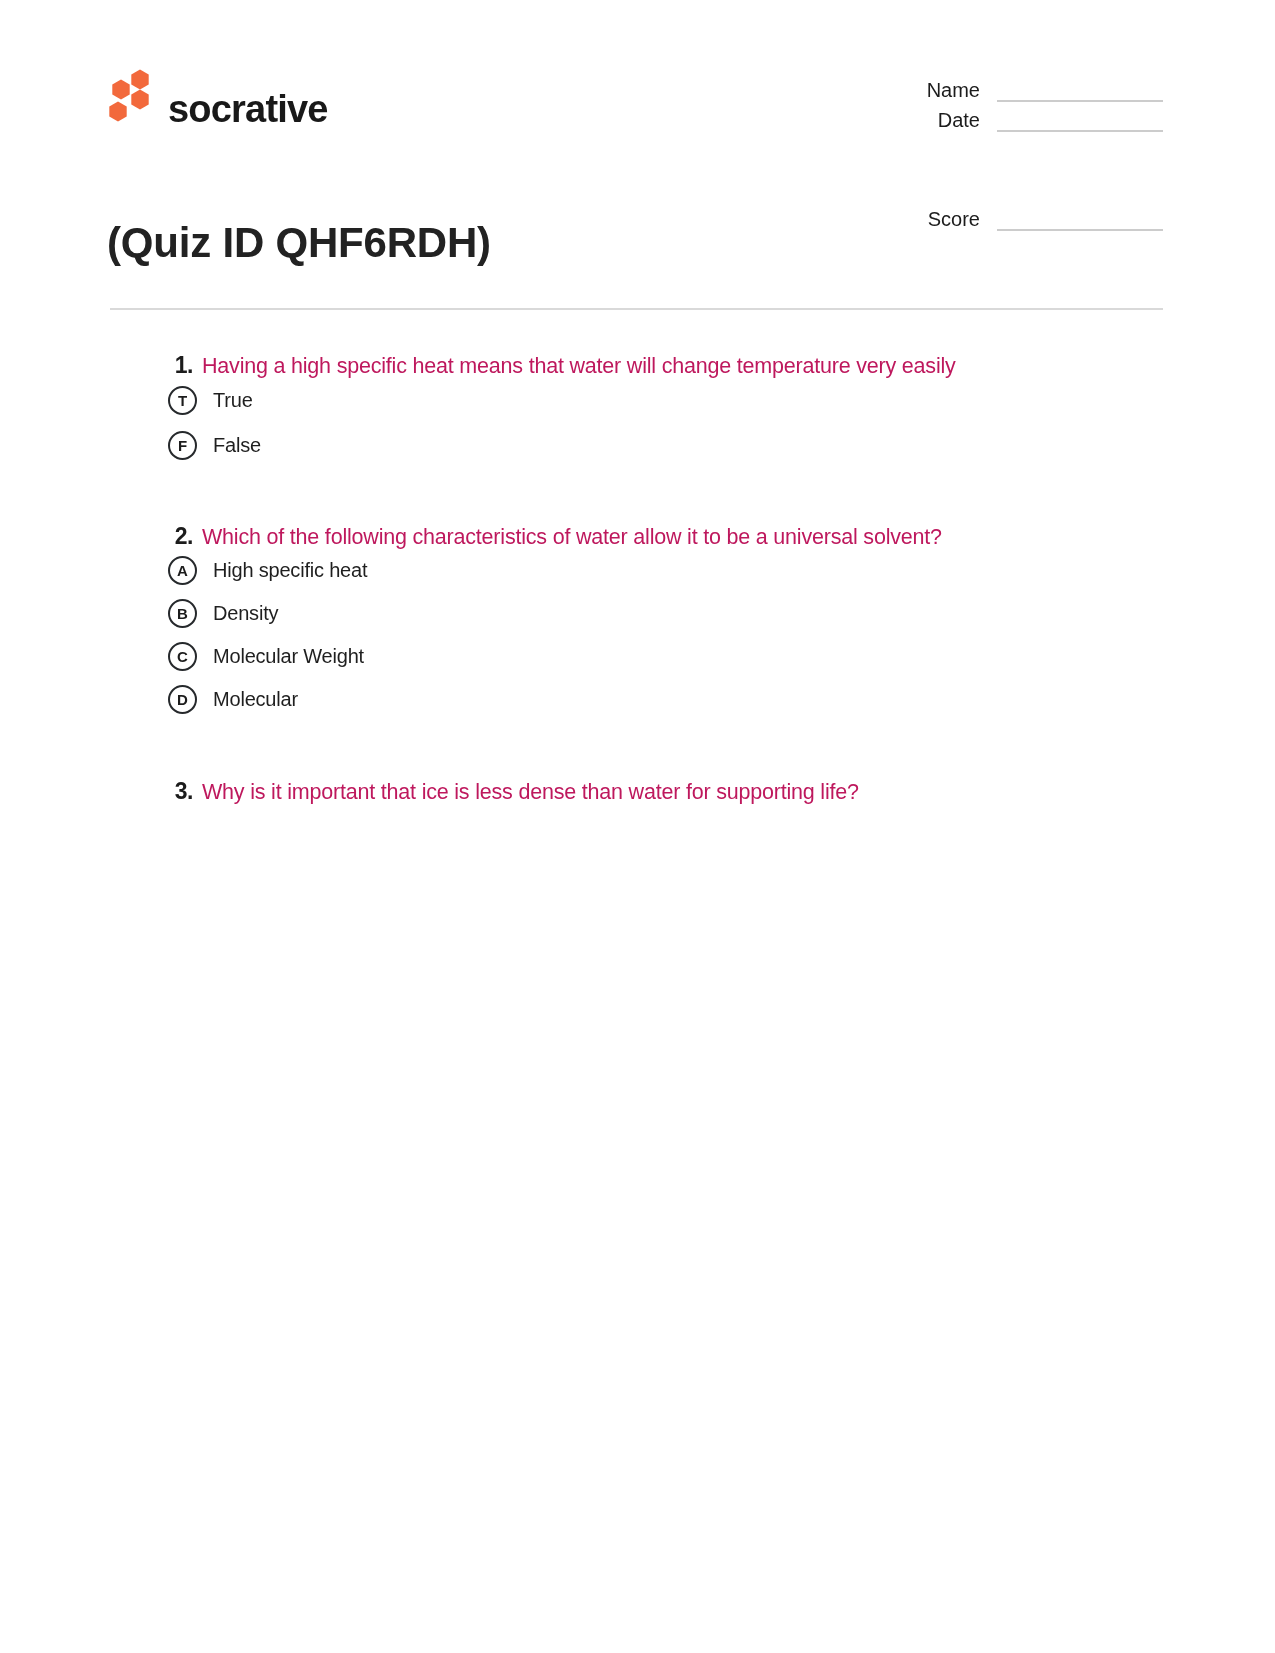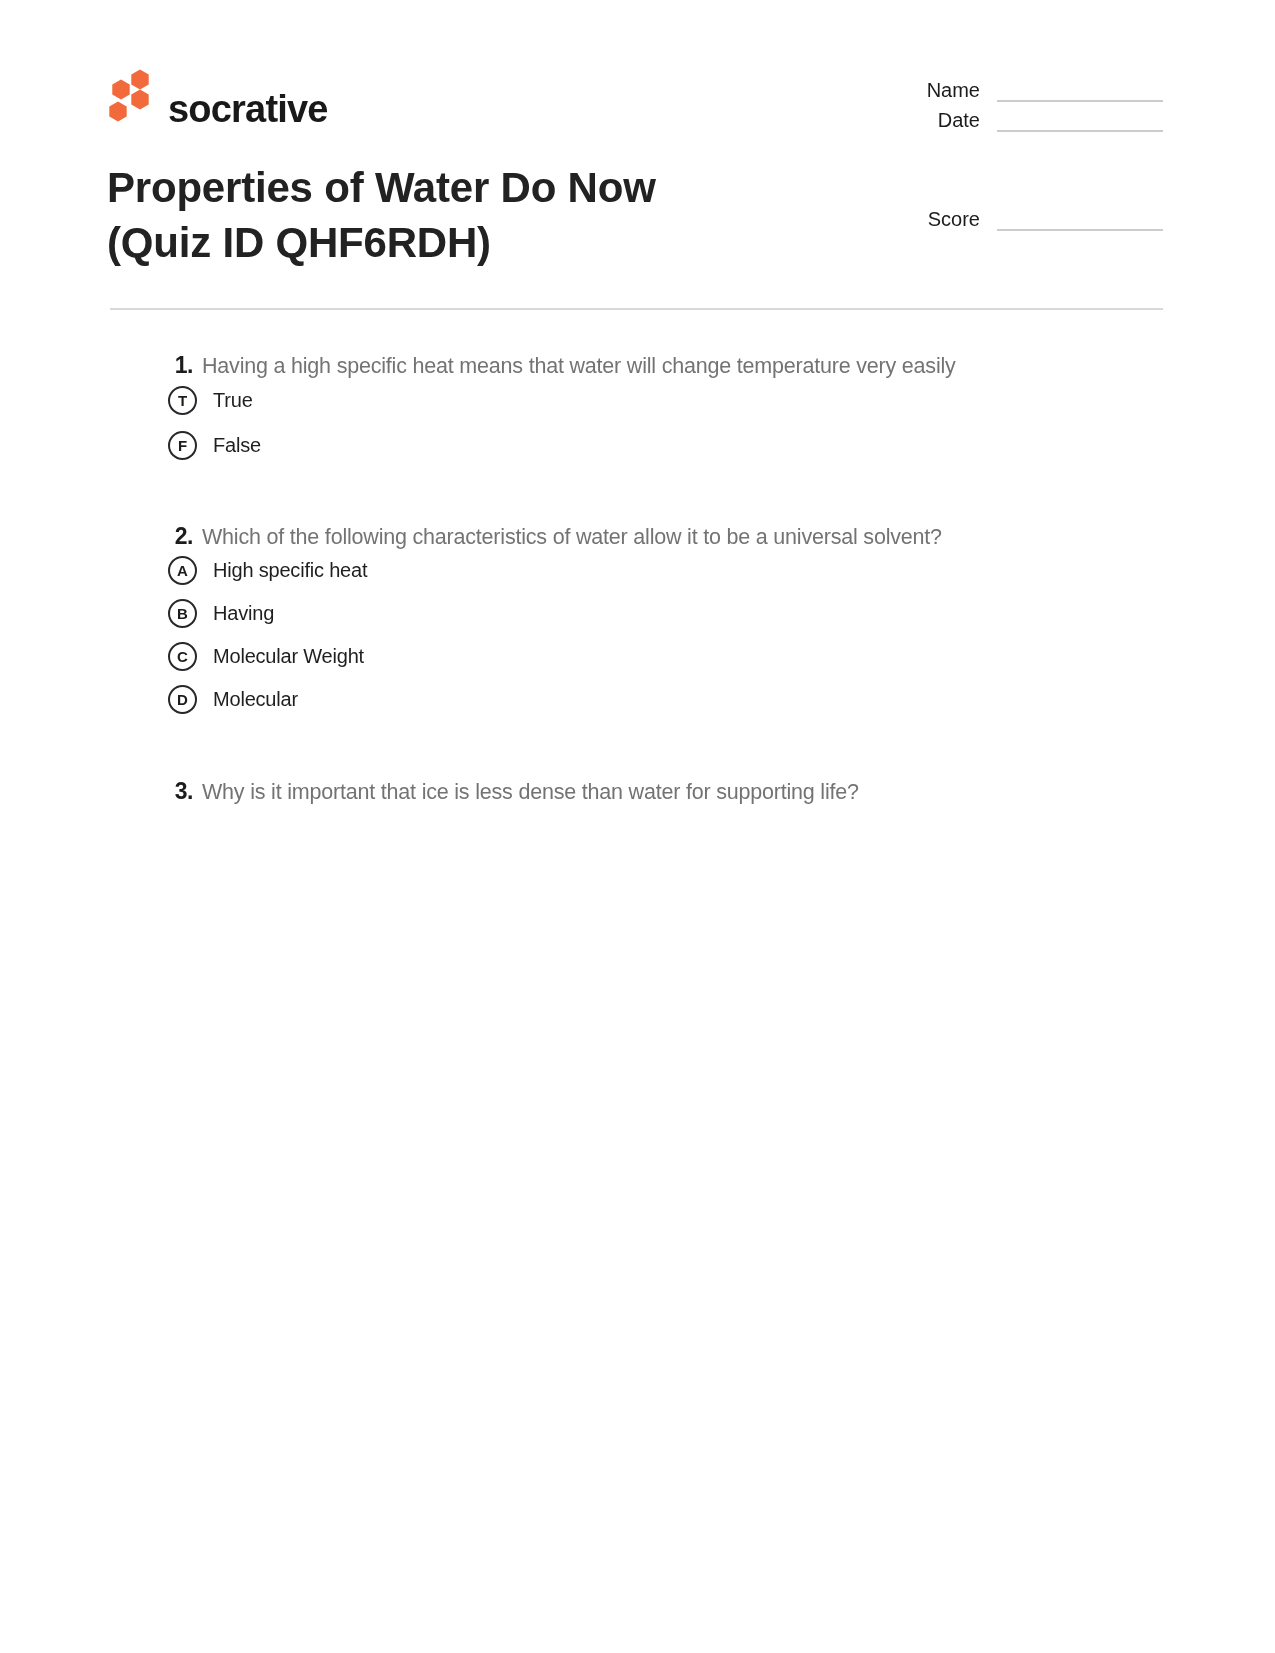--- a/index.html
+++ b/index.html
@@ -63,21 +63,21 @@
   }
   .q-head {
     display:flex; align-items:baseline;
   }
   .q-num {
     flex:0 0 33px; text-align:right;
     font-size:23px; font-weight:700; color:#1c1c1c;
     margin-right:9px; letter-spacing:-0.5px;
   }
   .q-text {
-    font-size:21.5px; color:#737373; letter-spacing:-0.2px;
+    font-size:21.5px; color:#be185d; letter-spacing:-0.2px;
     line-height:28px;
   }
   .q1-head { margin-top:12px; }
   .q2-head { margin-top:63px; }
   .q3-head { margin-top:64px; }
 
   .option {
     display:flex; align-items:center;
     height:29px; margin-left:8px;
   }
@@ -120,21 +120,21 @@
   <div class="field-row row-date">
     <span class="field-label">Date</span>
     <span class="field-line"></span>
   </div>
   <div class="field-row row-score">
     <span class="field-label">Score</span>
     <span class="field-line"></span>
   </div>
 
   <h1 class="title">
-    <span>Properties of Water Do Now</span><br>
+    <br>
     <span>(Quiz ID QHF6RDH)</span>
   </h1>
 
   <div class="divider"></div>
 
   <main class="questions">
 
     <section>
       <div class="q-head q1-head">
         <span class="q-num">1.</span>
@@ -154,21 +154,21 @@
       <div class="q-head q2-head">
         <span class="q-num">2.</span>
         <span class="q-text">Which of the following characteristics of water allow it to be a universal solvent?</span>
       </div>
       <div class="option opt-first-q2">
         <span class="bubble">A</span>
         <span class="opt-label">High specific heat</span>
       </div>
       <div class="option opt-next-q2">
         <span class="bubble">B</span>
-        <span class="opt-label">Having</span>
+        <span class="opt-label">Density</span>
       </div>
       <div class="option opt-next-q2">
         <span class="bubble">C</span>
         <span class="opt-label">Molecular Weight</span>
       </div>
       <div class="option opt-next-q2">
         <span class="bubble">D</span>
         <span class="opt-label">Molecular</span>
       </div>
     </section>

